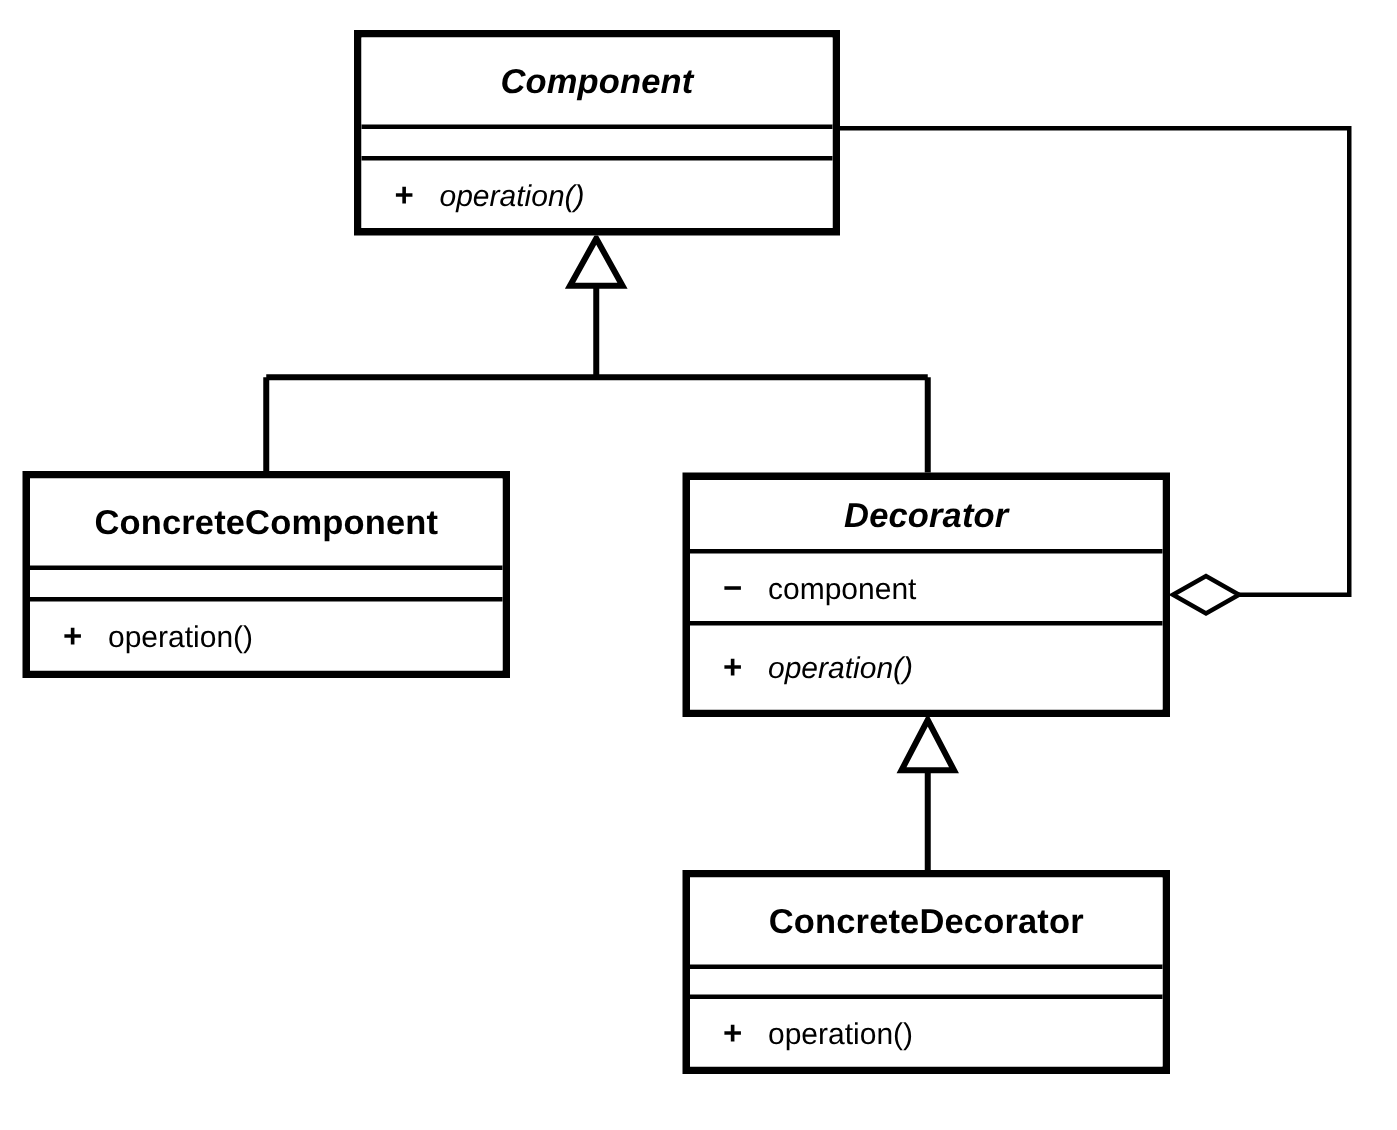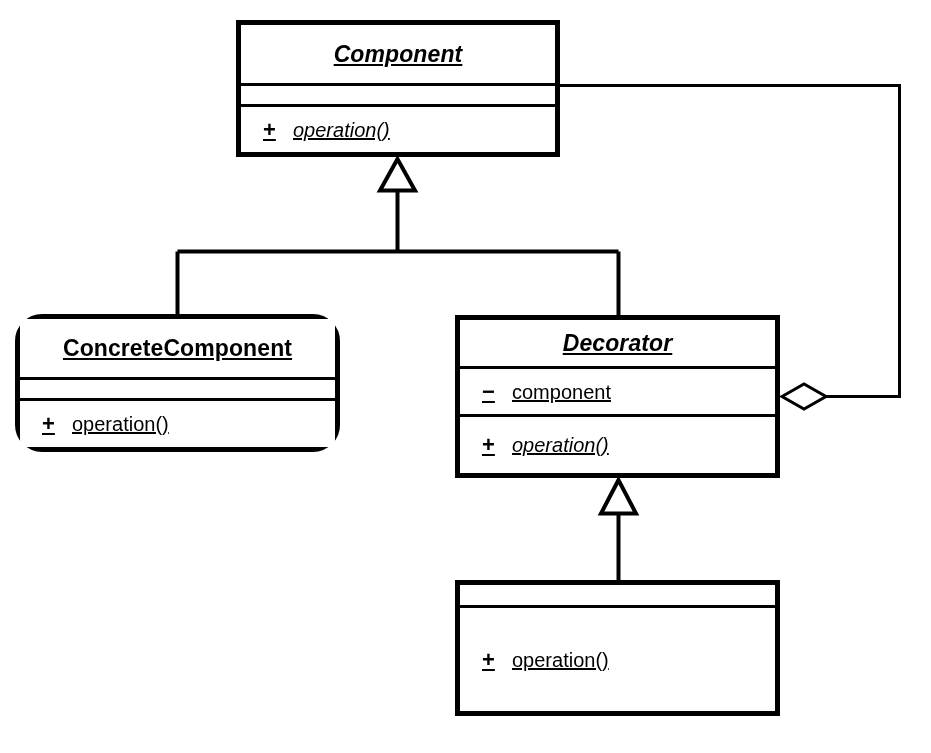--- a/index.html
+++ b/index.html
@@ -40,21 +40,20 @@
     flex-direction: column;
     z-index: 2;
   }
 
   .uml-compartment {
     box-sizing: border-box;
     background: #ffffff;
     display: flex;
     align-items: center;
     overflow: hidden;
-    text-decoration: underline;
   }
 
   .uml-compartment + .uml-compartment {
     border-top: 3px solid #000000;
   }
 
   
   .cmp-name {
     justify-content: center;
   }
@@ -136,21 +135,21 @@
     </div>
     <div class="uml-compartment cmp-empty" style="height:21px;"></div>
     <div class="uml-compartment cmp-members" style="flex:1 1 auto;">
       <div class="member-row">
         <span class="member-visibility">+</span>
         <span class="member-label abstract">operation()</span>
       </div>
     </div>
   </div>
 
-  <div class="uml-class" style="left:15px; top:314px; width:325px; height:138px;border-radius:27px;">
+  <div class="uml-class" style="left:15px; top:314px; width:325px; height:138px;">
     <div class="uml-compartment cmp-name" style="height:58px;">
       <span class="class-name">ConcreteComponent</span>
     </div>
     <div class="uml-compartment cmp-empty" style="height:21px;"></div>
     <div class="uml-compartment cmp-members" style="flex:1 1 auto;">
       <div class="member-row">
         <span class="member-visibility">+</span>
         <span class="member-label">operation()</span>
       </div>
     </div>
@@ -168,20 +167,23 @@
     </div>
     <div class="uml-compartment cmp-members" style="flex:1 1 auto;">
       <div class="member-row">
         <span class="member-visibility">+</span>
         <span class="member-label abstract">operation()</span>
       </div>
     </div>
   </div>
 
   <div class="uml-class" style="left:455px; top:580px; width:325px; height:136px;">
+    <div class="uml-compartment cmp-name" style="height:58px;">
+      <span class="class-name">ConcreteDecorator</span>
+    </div>
     <div class="uml-compartment cmp-empty" style="height:20px;"></div>
     <div class="uml-compartment cmp-members" style="flex:1 1 auto;">
       <div class="member-row">
         <span class="member-visibility">+</span>
         <span class="member-label">operation()</span>
       </div>
     </div>
   </div>
 
 </div>

